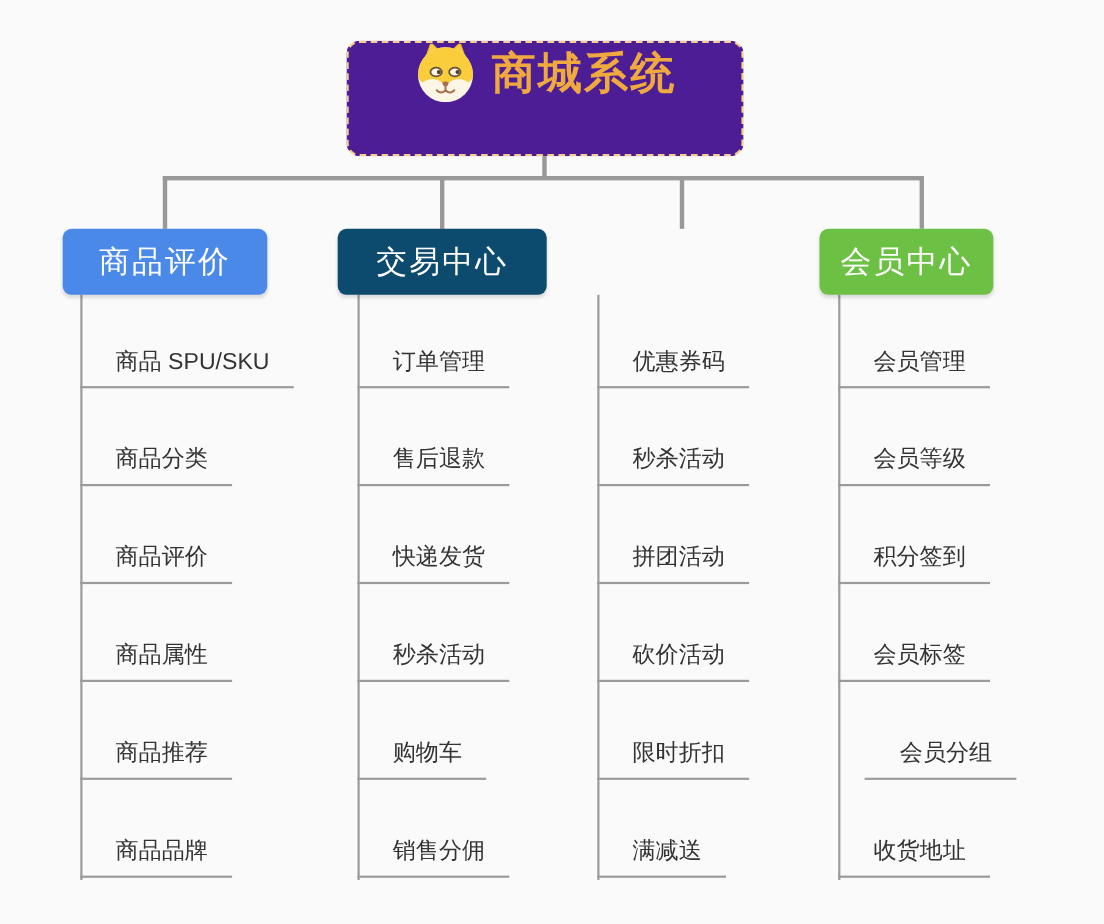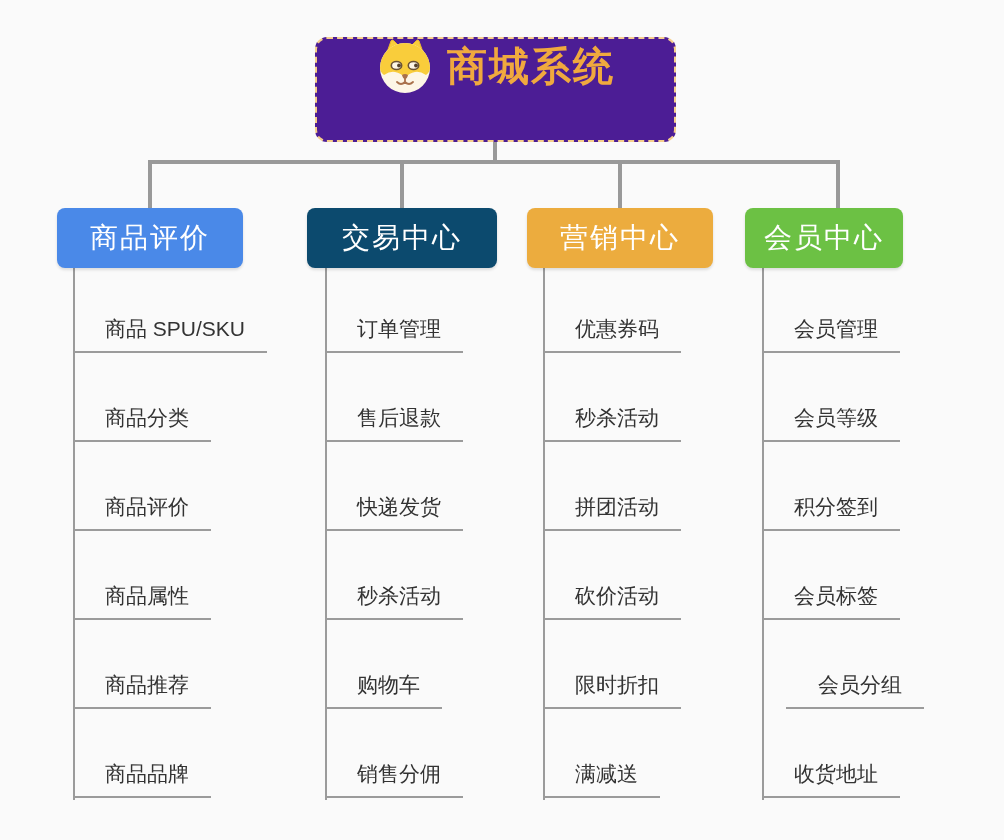--- a/index.html
+++ b/index.html
@@ -99,21 +99,20 @@
         <path d="M 26 36 Q 29 34 32 36 Q 31 40 29 40 Q 27 40 26 36 Z" fill="#A9714B"></path>
 
         <path d="M 29 40 L 29 43 M 21 43 Q 25 47 29 43 Q 33 47 37 43" fill="none" stroke="#A9714B" stroke-width="1.8" stroke-linecap="round"></path>
       </svg>
     </span>
     <span class="root-title">商城系统</span>
   </div>
 
   <div class="branch-node" style="left: 57px; width: 186px; background: rgb(74, 137, 232);">商品评价</div>
   <div class="branch-node" style="left: 307px; width: 190px; background: #0c4a6e;">交易中心</div>
-  <div class="branch-node" style="left: 527px; width: 186px; background: rgb(236, 172, 62);">营销中心</div>
   <div class="branch-node" style="left: 745px; width: 158px; background: rgb(108, 193, 68);">会员中心</div>
 
   <div class="leaf" style="left:73px; top:316px;">商品 SPU/SKU</div>
   <div class="leaf" style="left:73px; top:405px;">商品分类</div>
   <div class="leaf" style="left:73px; top:494px;">商品评价</div>
   <div class="leaf" style="left:73px; top:583px;">商品属性</div>
   <div class="leaf" style="left:73px; top:672px;">商品推荐</div>
   <div class="leaf" style="left:73px; top:761px;">商品品牌</div>
 
   <div class="leaf" style="left:325px; top:316px;">订单管理</div>

